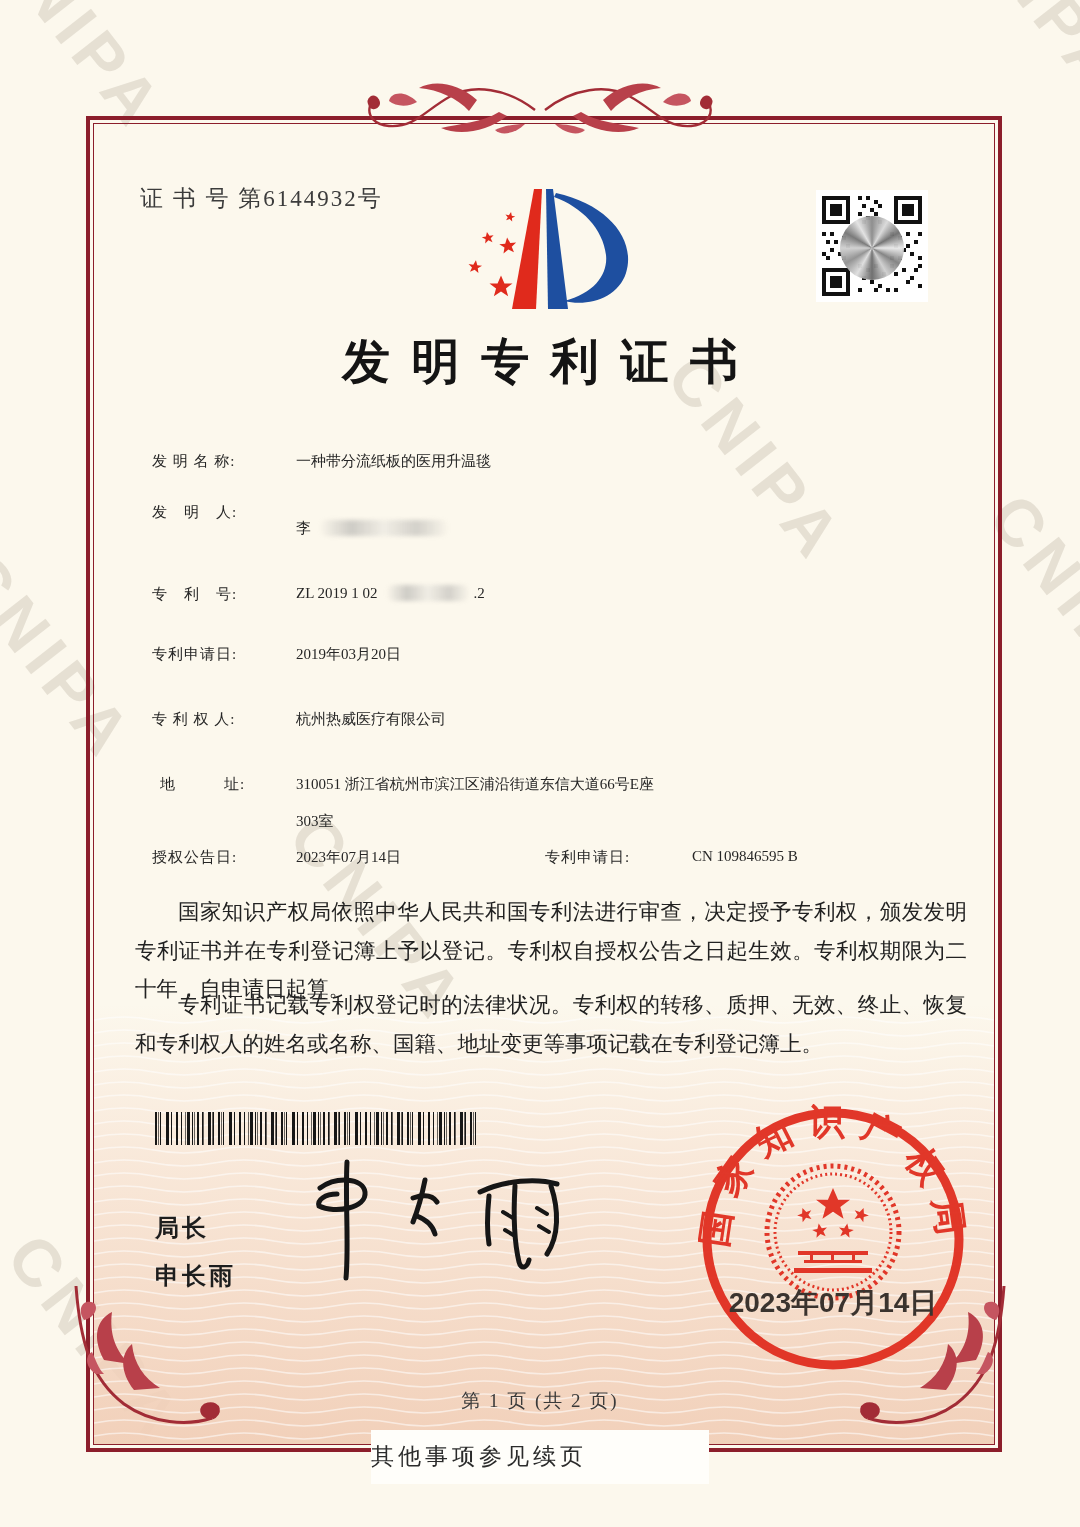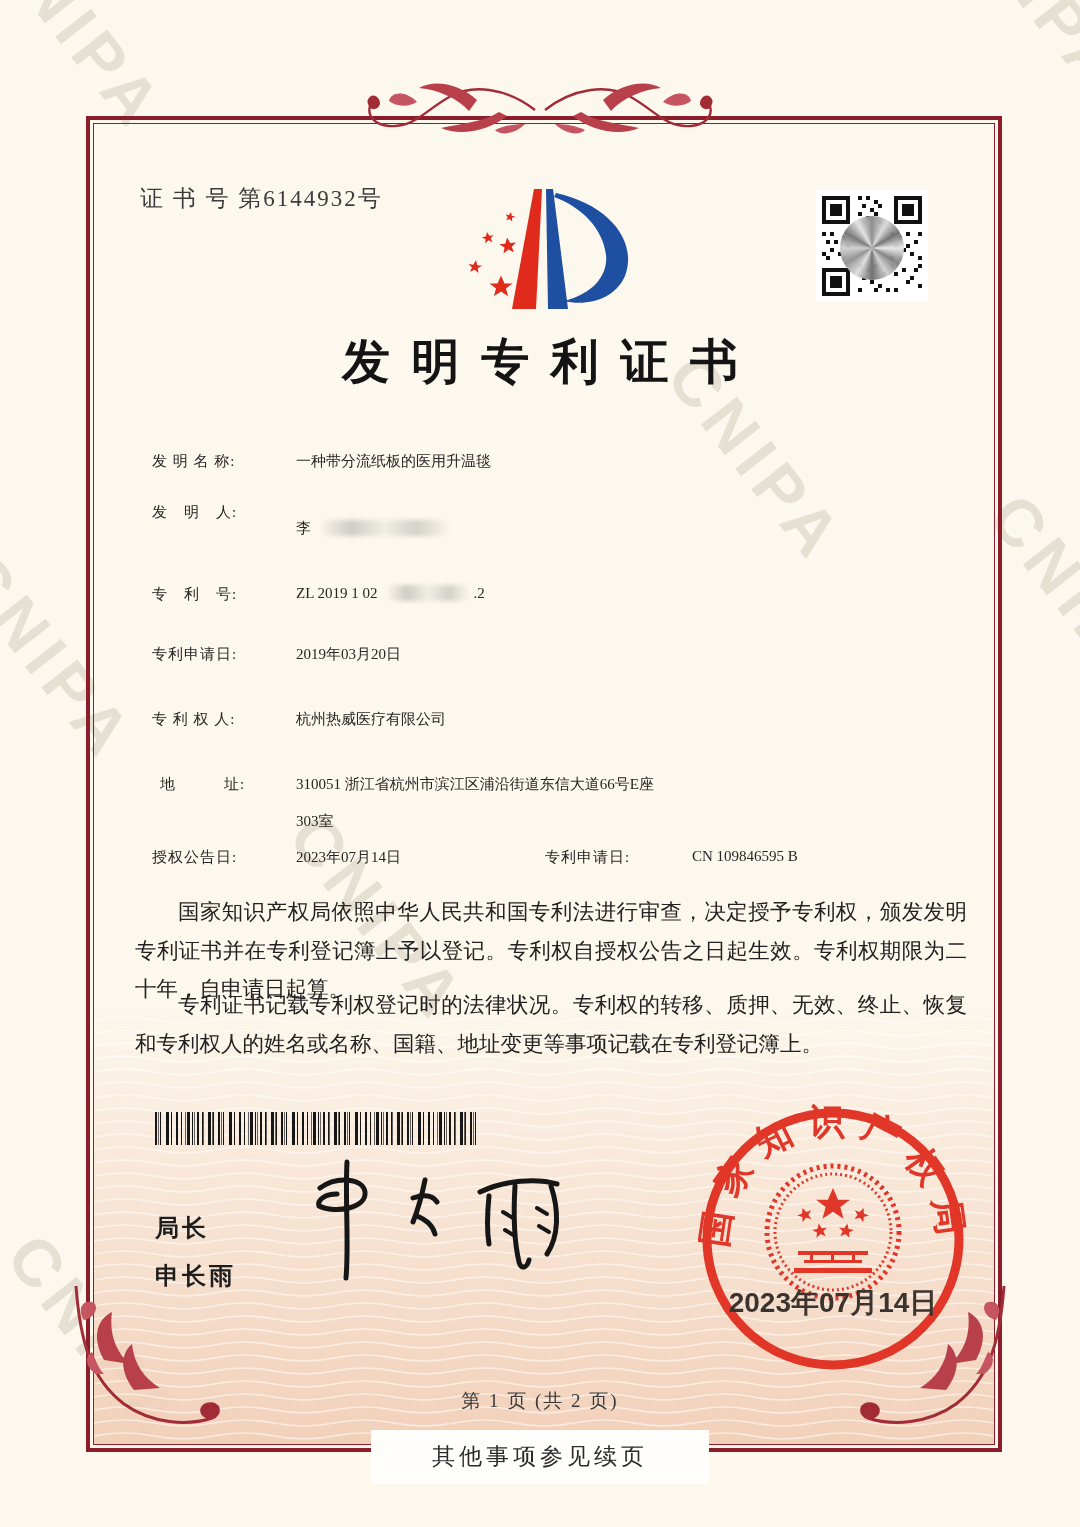--- a/index.html
+++ b/index.html
@@ -35,21 +35,21 @@
   .barcode{left:155px;top:1112px;width:322px;height:33px;
     background:
       repeating-linear-gradient(90deg,#161616 0 2px,transparent 2px 5px,#161616 5px 6px,
         transparent 6px 11px,#161616 11px 14px,transparent 14px 16px,#161616 16px 17px,
         transparent 17px 21px),
       repeating-linear-gradient(90deg,transparent 0 3px,rgba(20,20,20,0.65) 3px 4px,transparent 4px 9px);}
   .director{font-family:"Liberation Sans","DejaVu Sans",sans-serif;font-weight:600;
             font-size:24px;color:#1d1d1d;letter-spacing:3px;margin-top:12px;}
   .pageinfo{left:0;right:0;top:1388px;text-align:center;font-size:19px;color:#3a3a3a;letter-spacing:2px;}
   .contbox{left:50%;transform:translateX(-50%);top:1430px;width:338px;height:54px;
-           background:#FFFEFA;z-index:6;text-align:center;line-height:54px;
+           background:#FFFEFA;z-index:6;line-height:54px;
            font-size:23px;letter-spacing:4px;color:#2b2b2b;}
   .qrbox{left:816px;top:190px;width:112px;height:112px;background:#ffffff;z-index:3;}
   .qrshine{position:absolute;left:24px;top:26px;width:64px;height:64px;border-radius:50%;
      background:conic-gradient(#8a8a8a,#d9d9d9,#6f6f6f,#e8e8e8,#808080,#cfcfcf,#6a6a6a,
        #dedede,#909090,#d0d0d0,#757575,#e2e2e2,#8a8a8a);opacity:0.96;}
   svg{display:block;}
   .orn{z-index:2;}
 </style>
 </head>
 <body>

